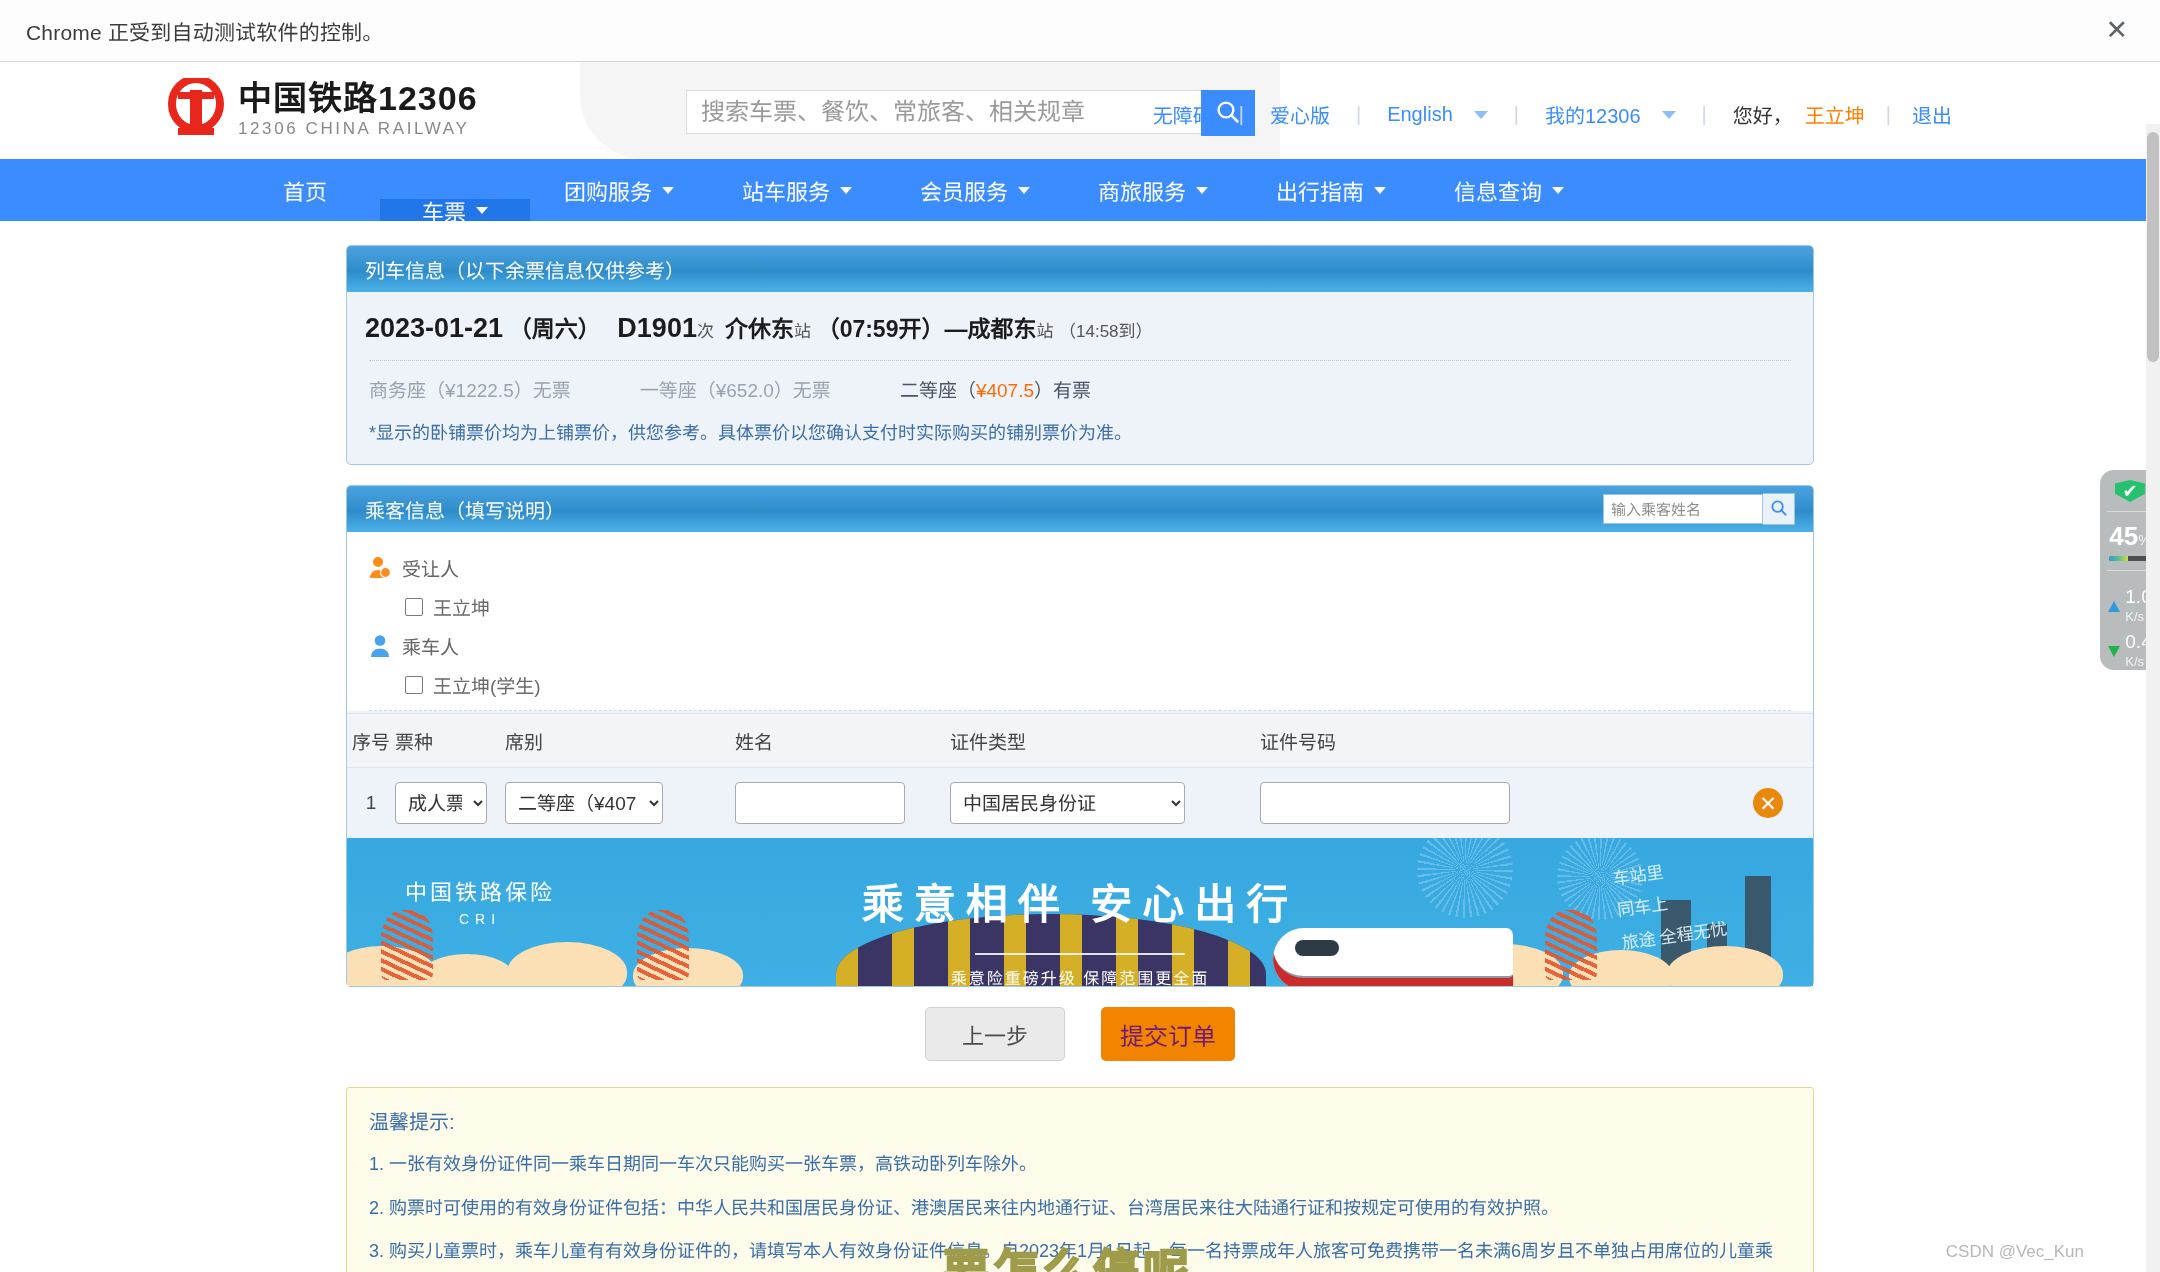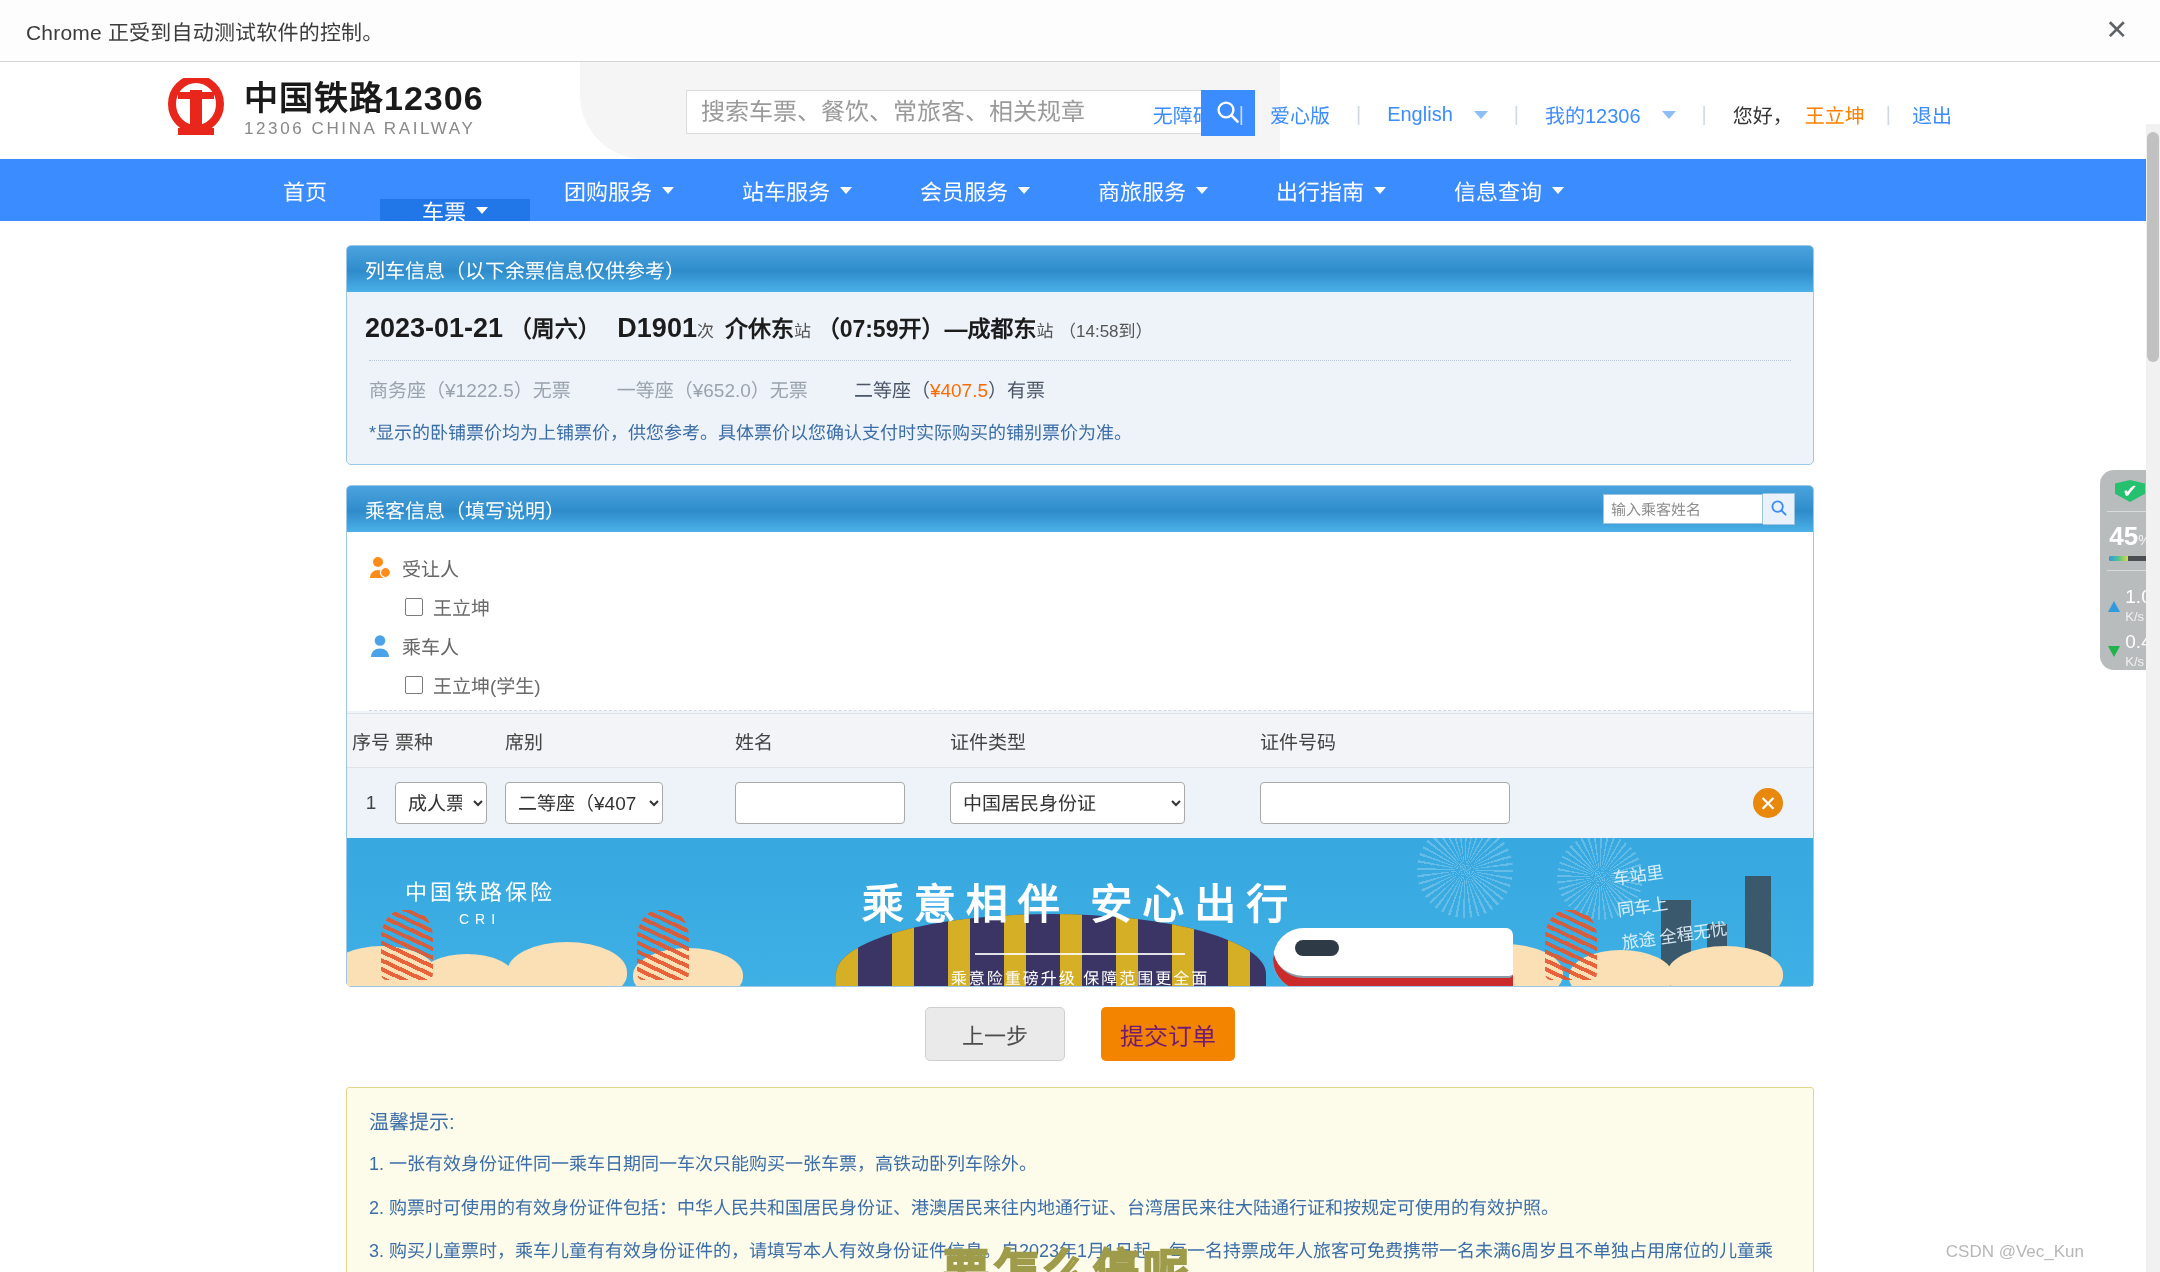--- a/index.html
+++ b/index.html
@@ -18,21 +18,21 @@
     padding:0 26px 0 26px;
   }
   #automation-bar .msg { font-size:21px; color:#3c3c3c; letter-spacing:.2px; }
   #automation-bar .close { font-size:27px; color:#5f6368; cursor:pointer; line-height:1; padding:4px 6px; }
 
   
   #page { position:relative; width:2160px; height:1210px; background:#fff; overflow:hidden; }
 
   
   #site-header { height:97px; background:#fff; position:relative; }
-  .logo-wrap { position:absolute; left:168px; top:16px; display:flex; align-items:center; gap:20px; }
+  .logo-wrap { position:absolute; left:168px; top:16px; display:flex; align-items:center; gap:14px; }
   .logo-mark { width:56px; height:64px; position:relative; }
   .logo-mark svg { display:block; }
   .logo-text .cn { font-size:34px; font-weight:bold; color:#1a1a1a; line-height:1.05; letter-spacing:1px; }
   .logo-text .en { font-size:17px; color:#888; letter-spacing:2.6px; margin-top:3px; }
 
   .search-shell {
     position:absolute; left:580px; top:0; width:700px; height:97px;
     background:#f5f5f5; border-radius:0 0 0 64px;
   }
   .search-inner { position:absolute; left:106px; top:28px; display:flex; }
@@ -75,21 +75,21 @@
     color:#fff; font-size:20px; padding:0 18px; border-radius:4px 4px 0 0;
   }
   .panel-head .ttl { font-weight:normal; }
 
   .train-row { background:#eef3fa; padding:18px 22px 0 18px; }
   .train-line { font-size:20px; color:#333; white-space:nowrap; }
   .train-line .big { font-size:27px; font-weight:bold; color:#1c1c1c; }
   .train-line .mid { font-size:23px; font-weight:bold; color:#1c1c1c; }
   .train-line .sm { font-size:17px; color:#555; }
   .dotted { border-top:1px dotted #b9c6d8; margin:16px 22px 0 22px; }
-  .seat-row { padding:14px 22px 0 22px; font-size:19px; color:#9aa3ad; display:flex; gap:46px; }
+  .seat-row { padding:14px 22px 0 22px; font-size:19px; color:#9aa3ad; display:flex; gap:69px; }
   .seat-row .avail { color:#4a5566; }
   .price-hot { color:#ff6a00; }
   .note-row { padding:16px 22px 20px 22px; font-size:18px; color:#3b6ea8; }
 
   
   .pass-search { display:flex; align-items:center; }
   #passenger-name-input {
     width:160px; height:30px; border:1px solid #9fc4e0; font-size:15px; padding:0 7px;
     font-family:"Liberation Sans",sans-serif; outline:none; color:#3b82f6;
   }

